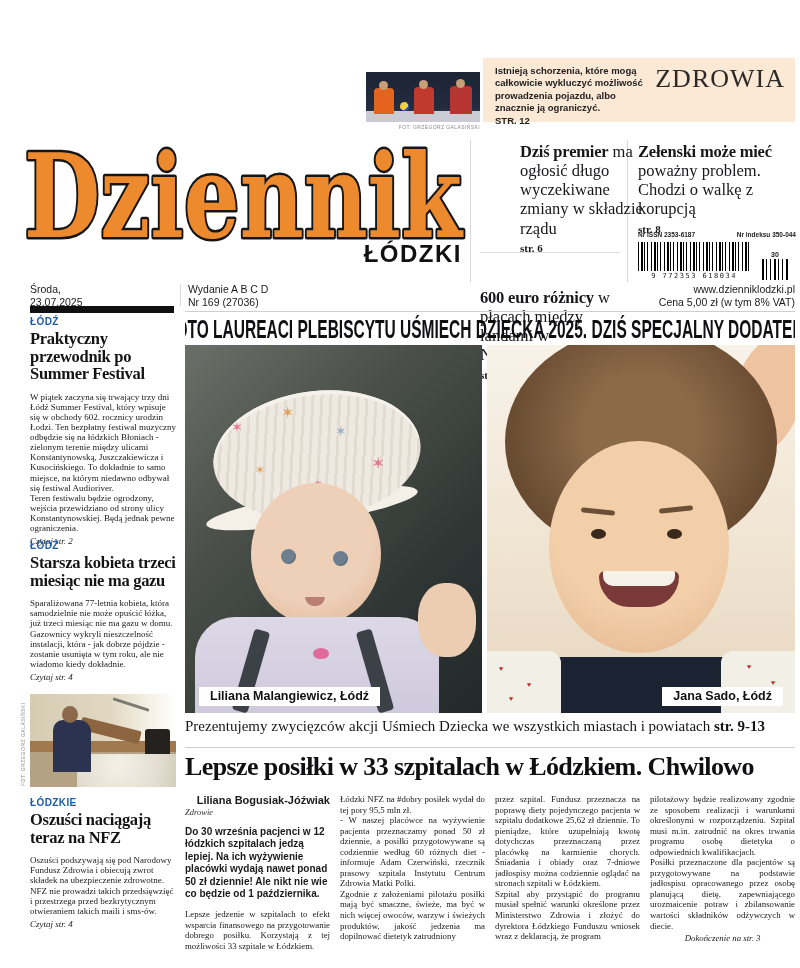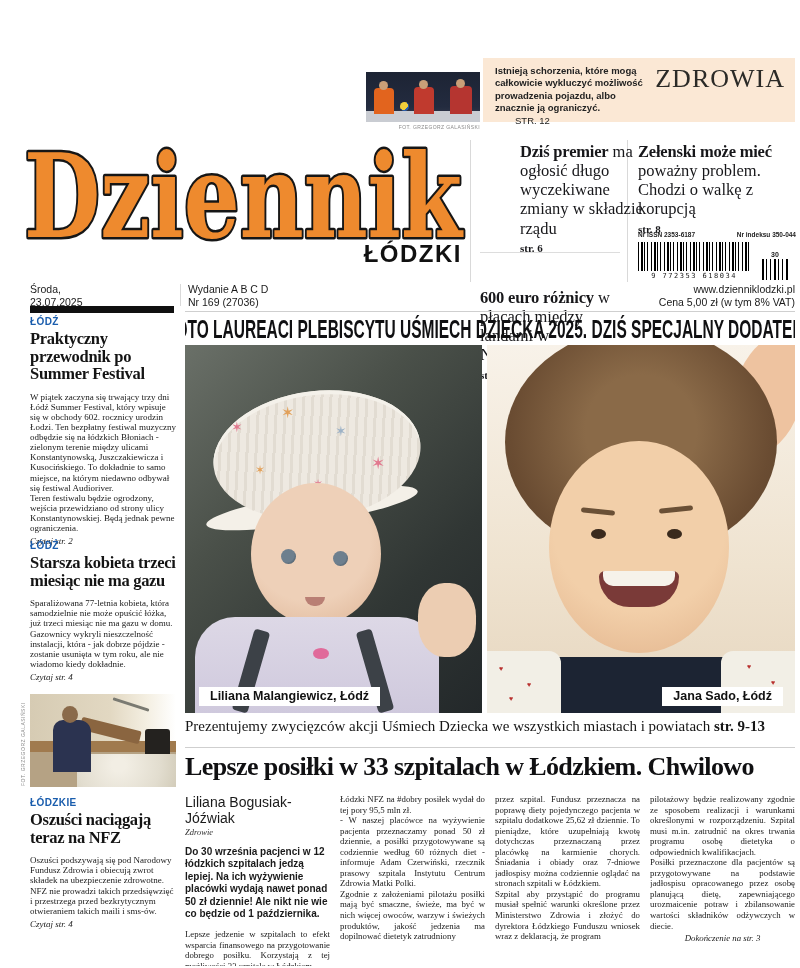--- a/index.html
+++ b/index.html
@@ -24,21 +24,21 @@
   .bp-head { position:absolute; width:9px; height:9px; border-radius:50%; background:#c99f78; }
   .bp-ball { position:absolute; width:9px; height:9px; border-radius:50%;
     background:radial-gradient(circle at 35% 35%, #f3cf3a 55%, #2a5fae 56%); }
   .banner-credit { left:366px; top:124px; width:114px; text-align:right;
     font-size:5px; color:#8a8a8a; letter-spacing:0.4px; }
 
   
   .health-box { left:483px; top:58px; width:312px; height:64px; background:#fbe8d5;
     display:flex; padding:7px 10px 6px 12px; }
   .health-text { width:168px; font-size:9.5px; line-height:1.3; font-weight:600; color:#222; }
-  .health-ref { display:block; font-weight:400; margin-top:1px;margin-left:20px; }
+  .health-ref { display:block; font-weight:700; margin-top:1px; }
   .health-title { flex:1; text-align:center; font-family:"Liberation Serif", serif;
     font-size:26px; line-height:0.94; letter-spacing:1px; color:#2b2a27; margin-top:2px; }
 
   
   .logo-svg { left:20px; top:136px; }
   .masthead-sub { left:248px; top:240px; width:214px; text-align:right;
     font-weight:900; font-size:24px; letter-spacing:1.5px; color:#111; }
 
   .vdiv { width:1px; background:#d9d9d9; }
   .hl-col { font-family:"Liberation Serif", serif; font-size:16.5px; line-height:1.16; color:#17171a; }
@@ -150,21 +150,21 @@
     transform:rotate(24deg); background:#eec3a0; }
 
   
   .strip-caption { left:185px; top:718px; width:610px;
     font-family:"Liberation Serif", serif; font-size:15px; color:#161616; }
   .strip-caption b { font-weight:bold; }
   .main-title { left:185px; top:752px; width:610px; font-family:"Liberation Serif", serif;
     font-weight:bold; font-size:26px; letter-spacing:-0.6px; color:#101012; }
   .cols { left:185px; top:794px; width:610px; height:172px; display:flex; gap:10px; overflow:hidden; }
   .col { flex:1; overflow:hidden; }
-  .byline { font-size:14px; font-weight:normal; }
+  .byline { font-size:11px; font-weight:bold;text-align:right; }
   .kicker { font-family:"Liberation Serif", serif; font-style:italic; font-size:8.5px;
     color:#333; margin:1px 0 9px; }
   .lead-par { font-size:10px; line-height:1.24; font-weight:bold; margin-bottom:9px; white-space:pre-line; }
   .col-body { font-family:"Liberation Serif", serif; font-size:8.8px; line-height:1.2;
     text-align:justify; white-space:pre-line; color:#202020; }
   .cont { font-family:"Liberation Serif", serif; font-style:italic; font-size:8.8px; margin-top:2px;text-align:center; }
 </style>
 </head>
 <body>
 

